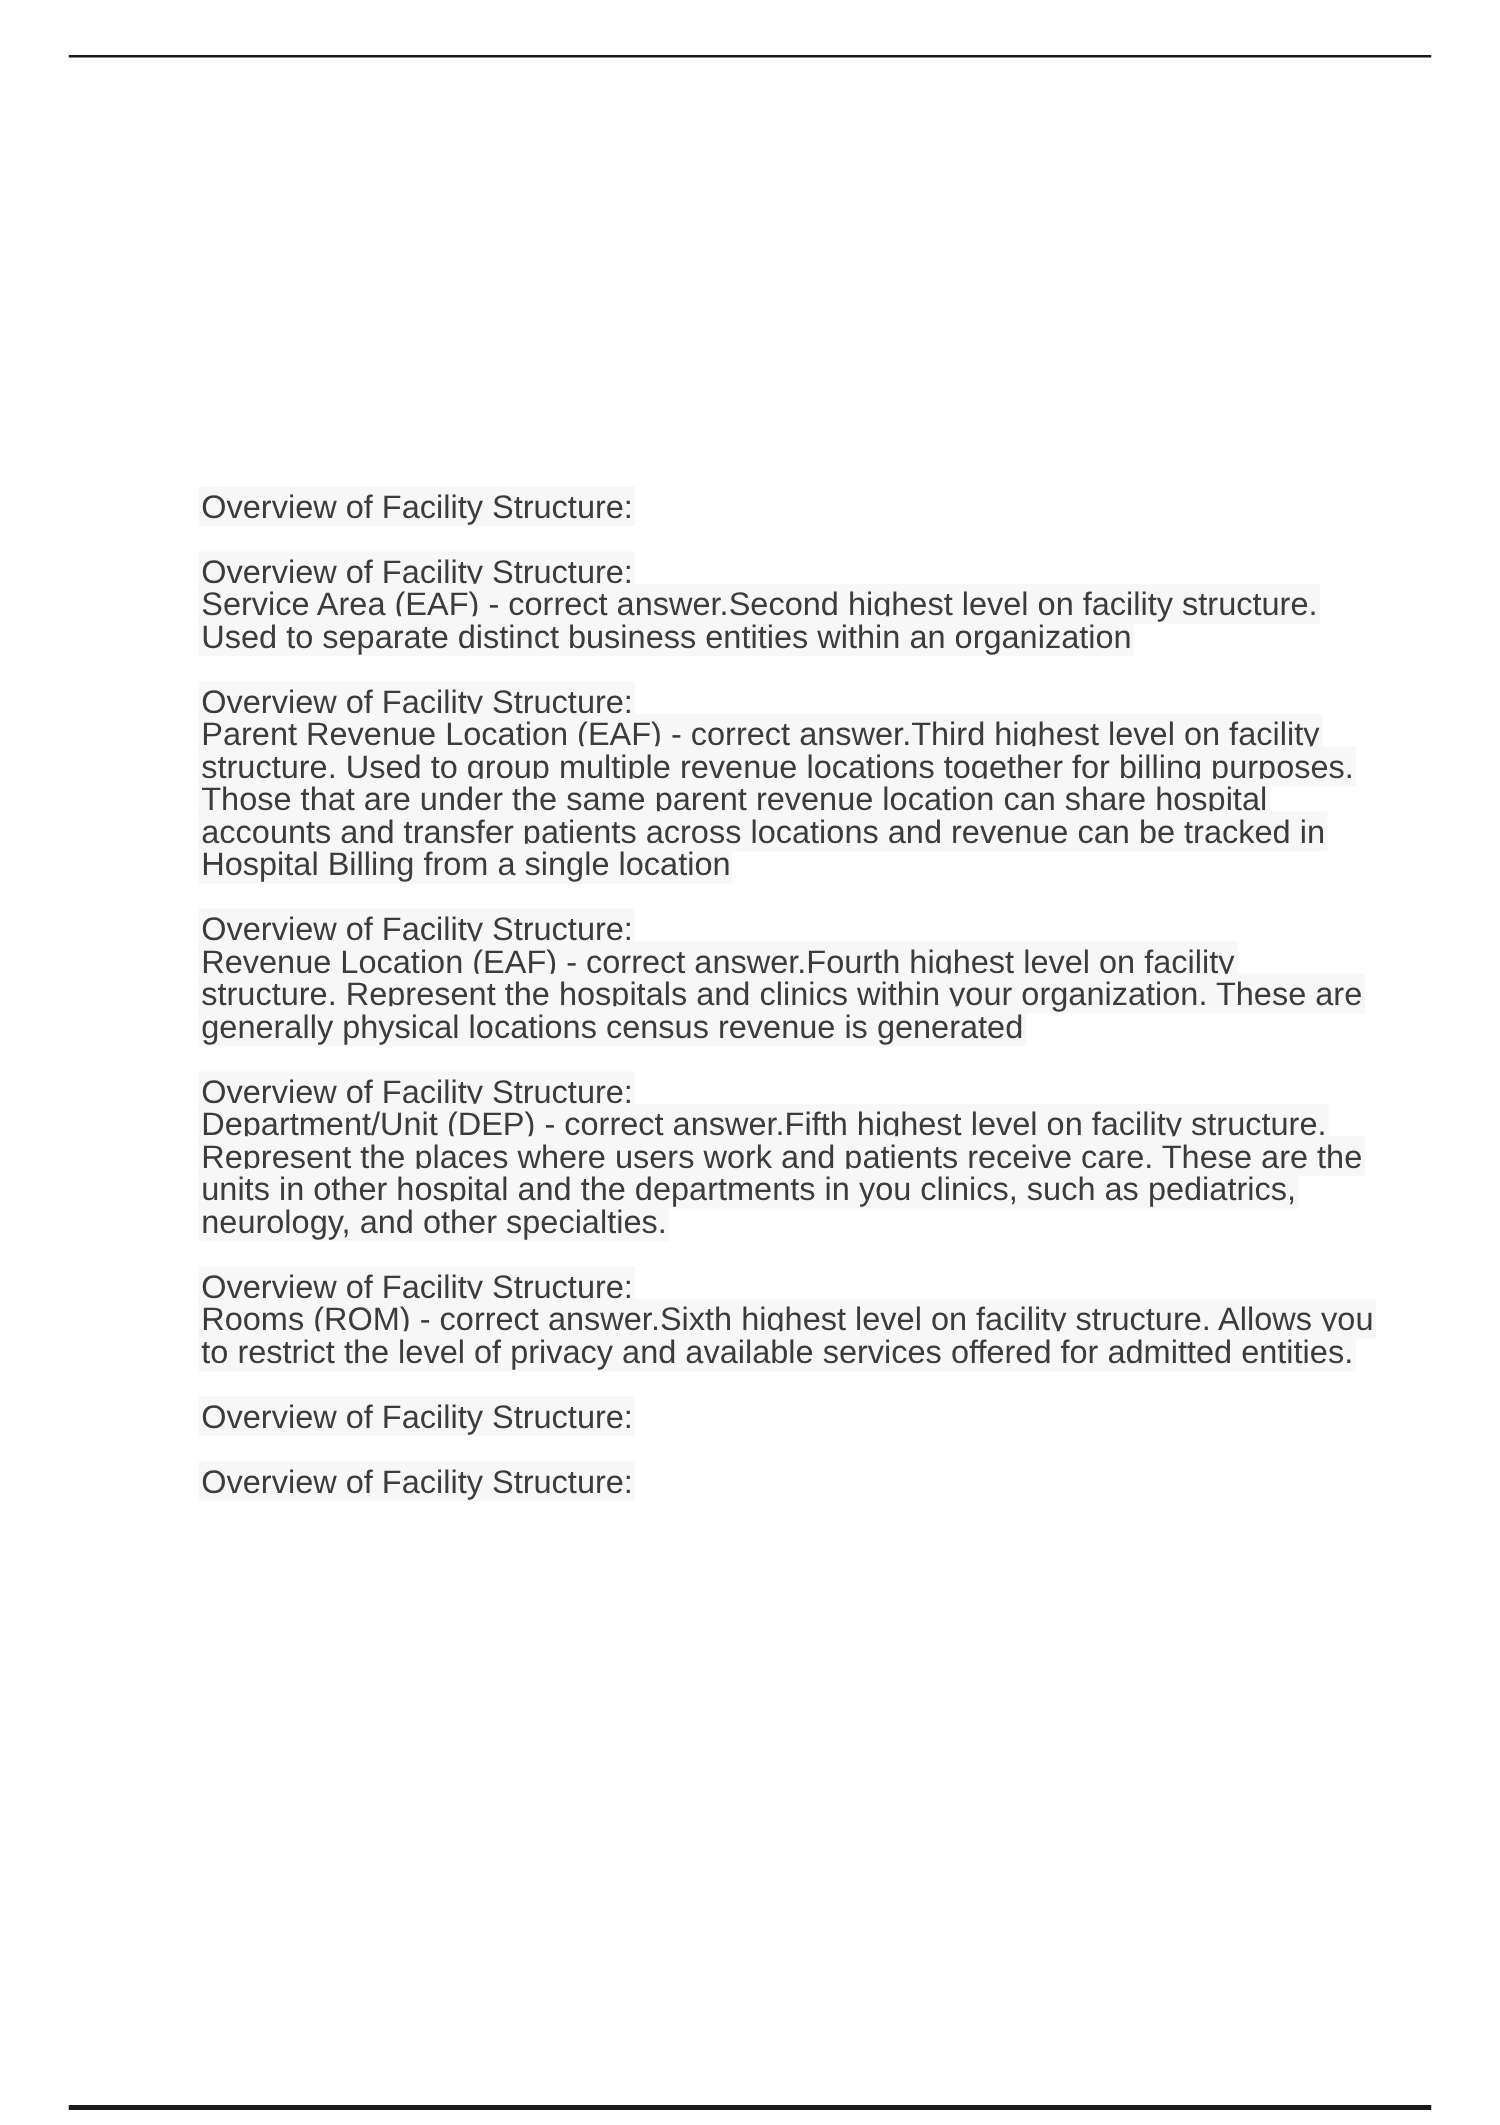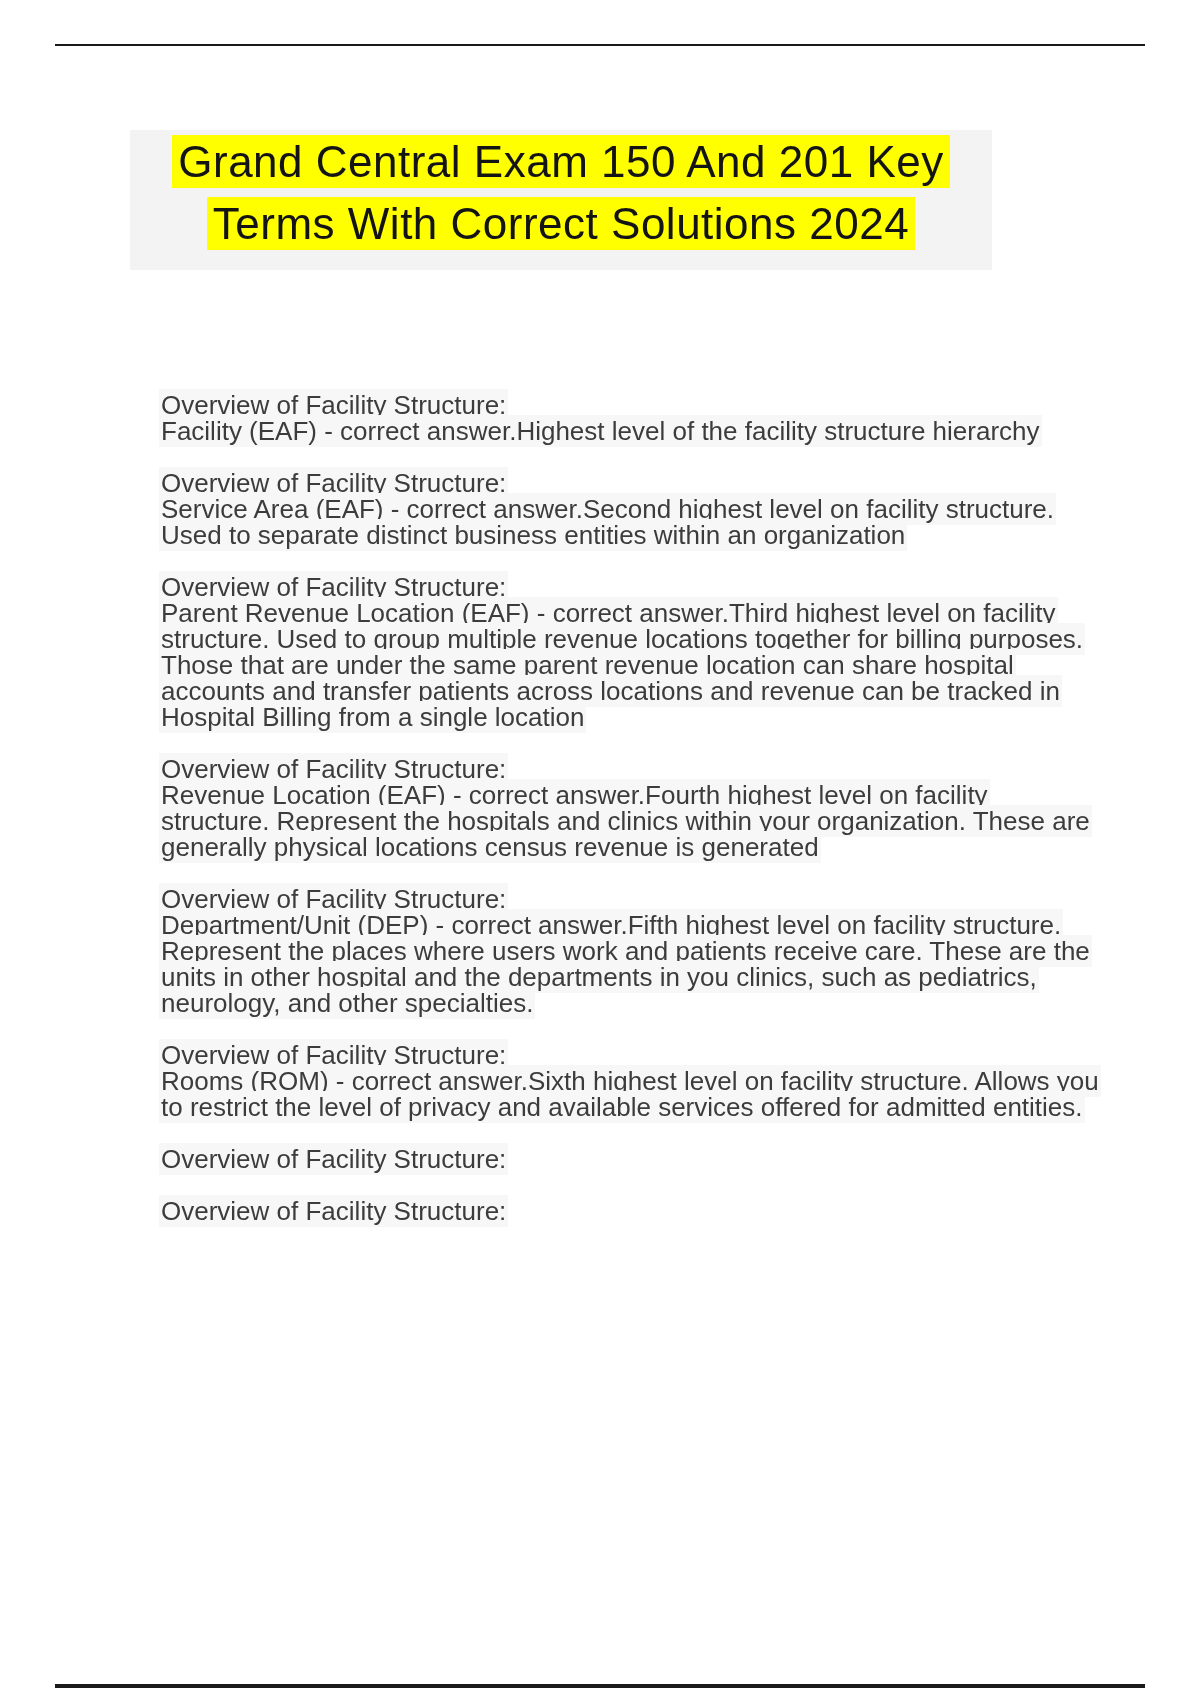--- a/index.html
+++ b/index.html
@@ -81,30 +81,25 @@
     margin: 0;
   }
 </style>
 </head>
 <body>
 
 <div class="page">
 
   <div class="rule rule-top"></div>
 
-  <div class="title-wrap">
-    <span class="title-line"><span>Grand Central Exam 150 And 201 Key</span></span>
-    <span class="title-line"><span>Terms With Correct Solutions 2024</span></span>
-  </div>
 
   <div class="content">
 
     <div class="entry">
       <p class="entry-heading"><span>Overview of Facility Structure:</span></p>
-      <p class="entry-body"><span>Facility (EAF) - correct answer.Highest level of the facility structure hierarchy</span></p>
     </div>
 
     <div class="entry">
       <p class="entry-heading"><span>Overview of Facility Structure:</span></p>
       <p class="entry-body"><span>Service Area (EAF) - correct answer.Second highest level on facility structure. Used to separate distinct business entities within an organization</span></p>
     </div>
 
     <div class="entry">
       <p class="entry-heading"><span>Overview of Facility Structure:</span></p>
       <p class="entry-body"><span>Parent Revenue Location (EAF) - correct answer.Third highest level on facility structure. Used to group multiple revenue locations together for billing purposes. Those that are under the same parent revenue location can share hospital accounts and transfer patients across locations and revenue can be tracked in Hospital Billing from a single location</span></p>

